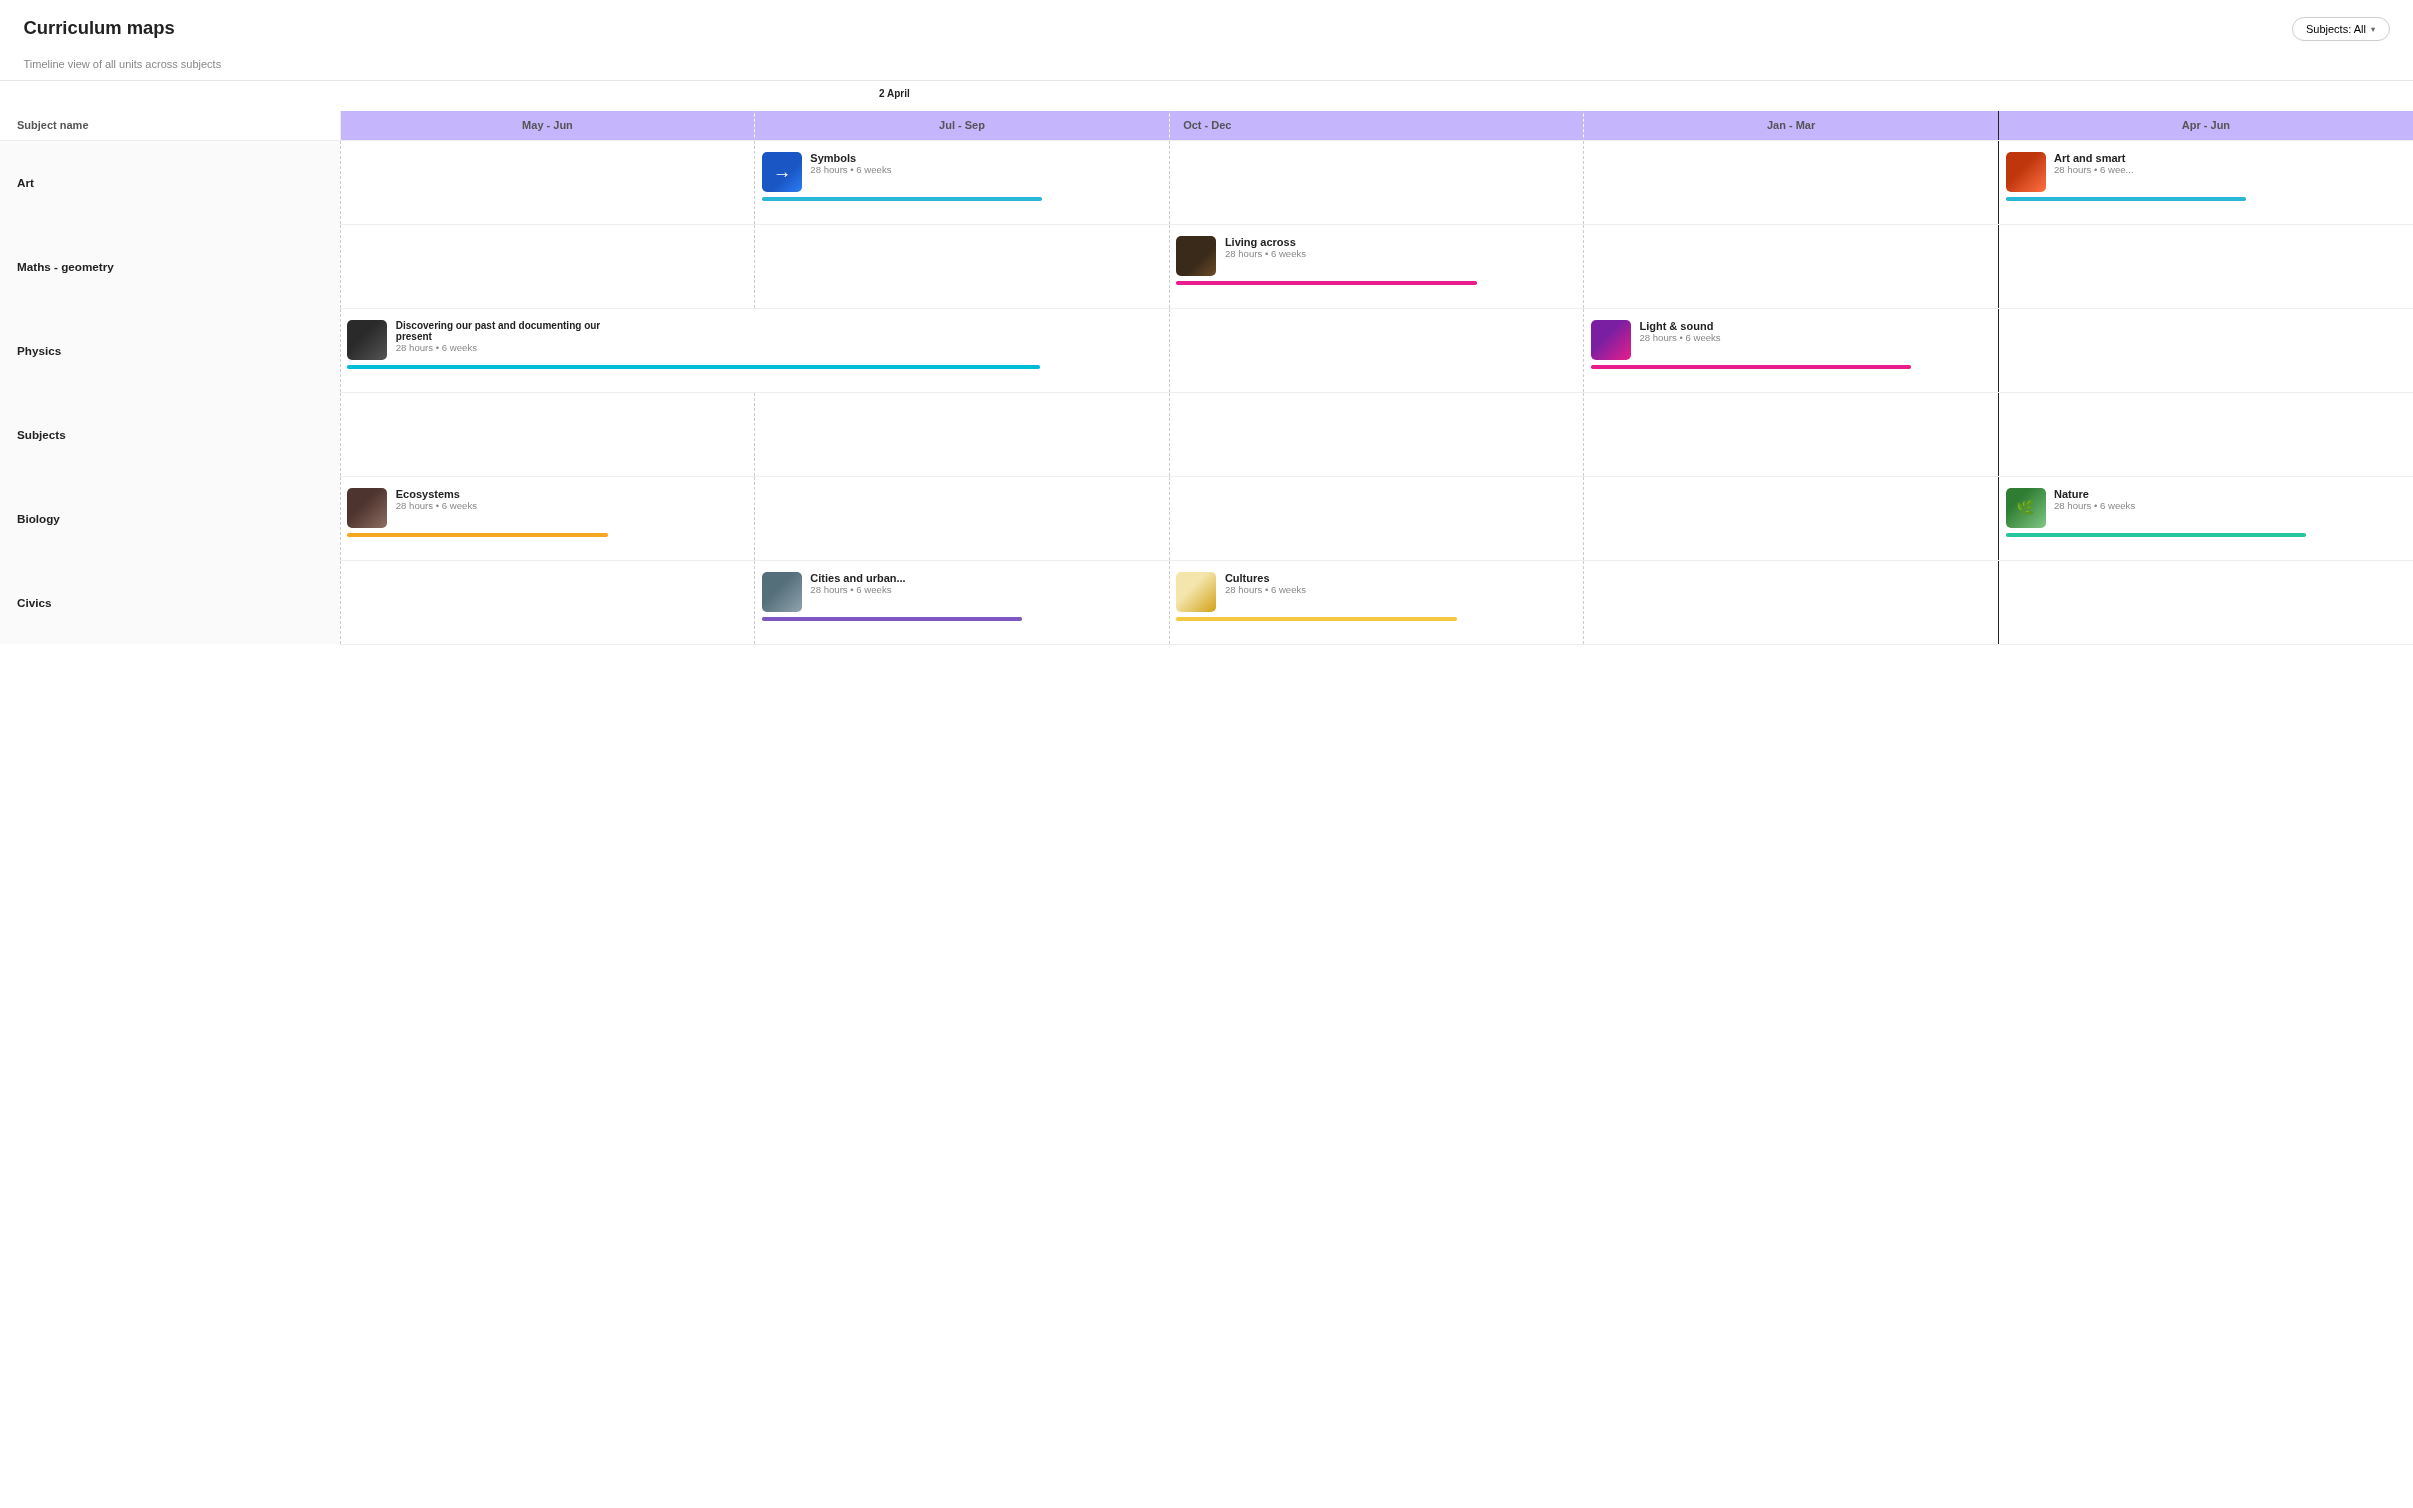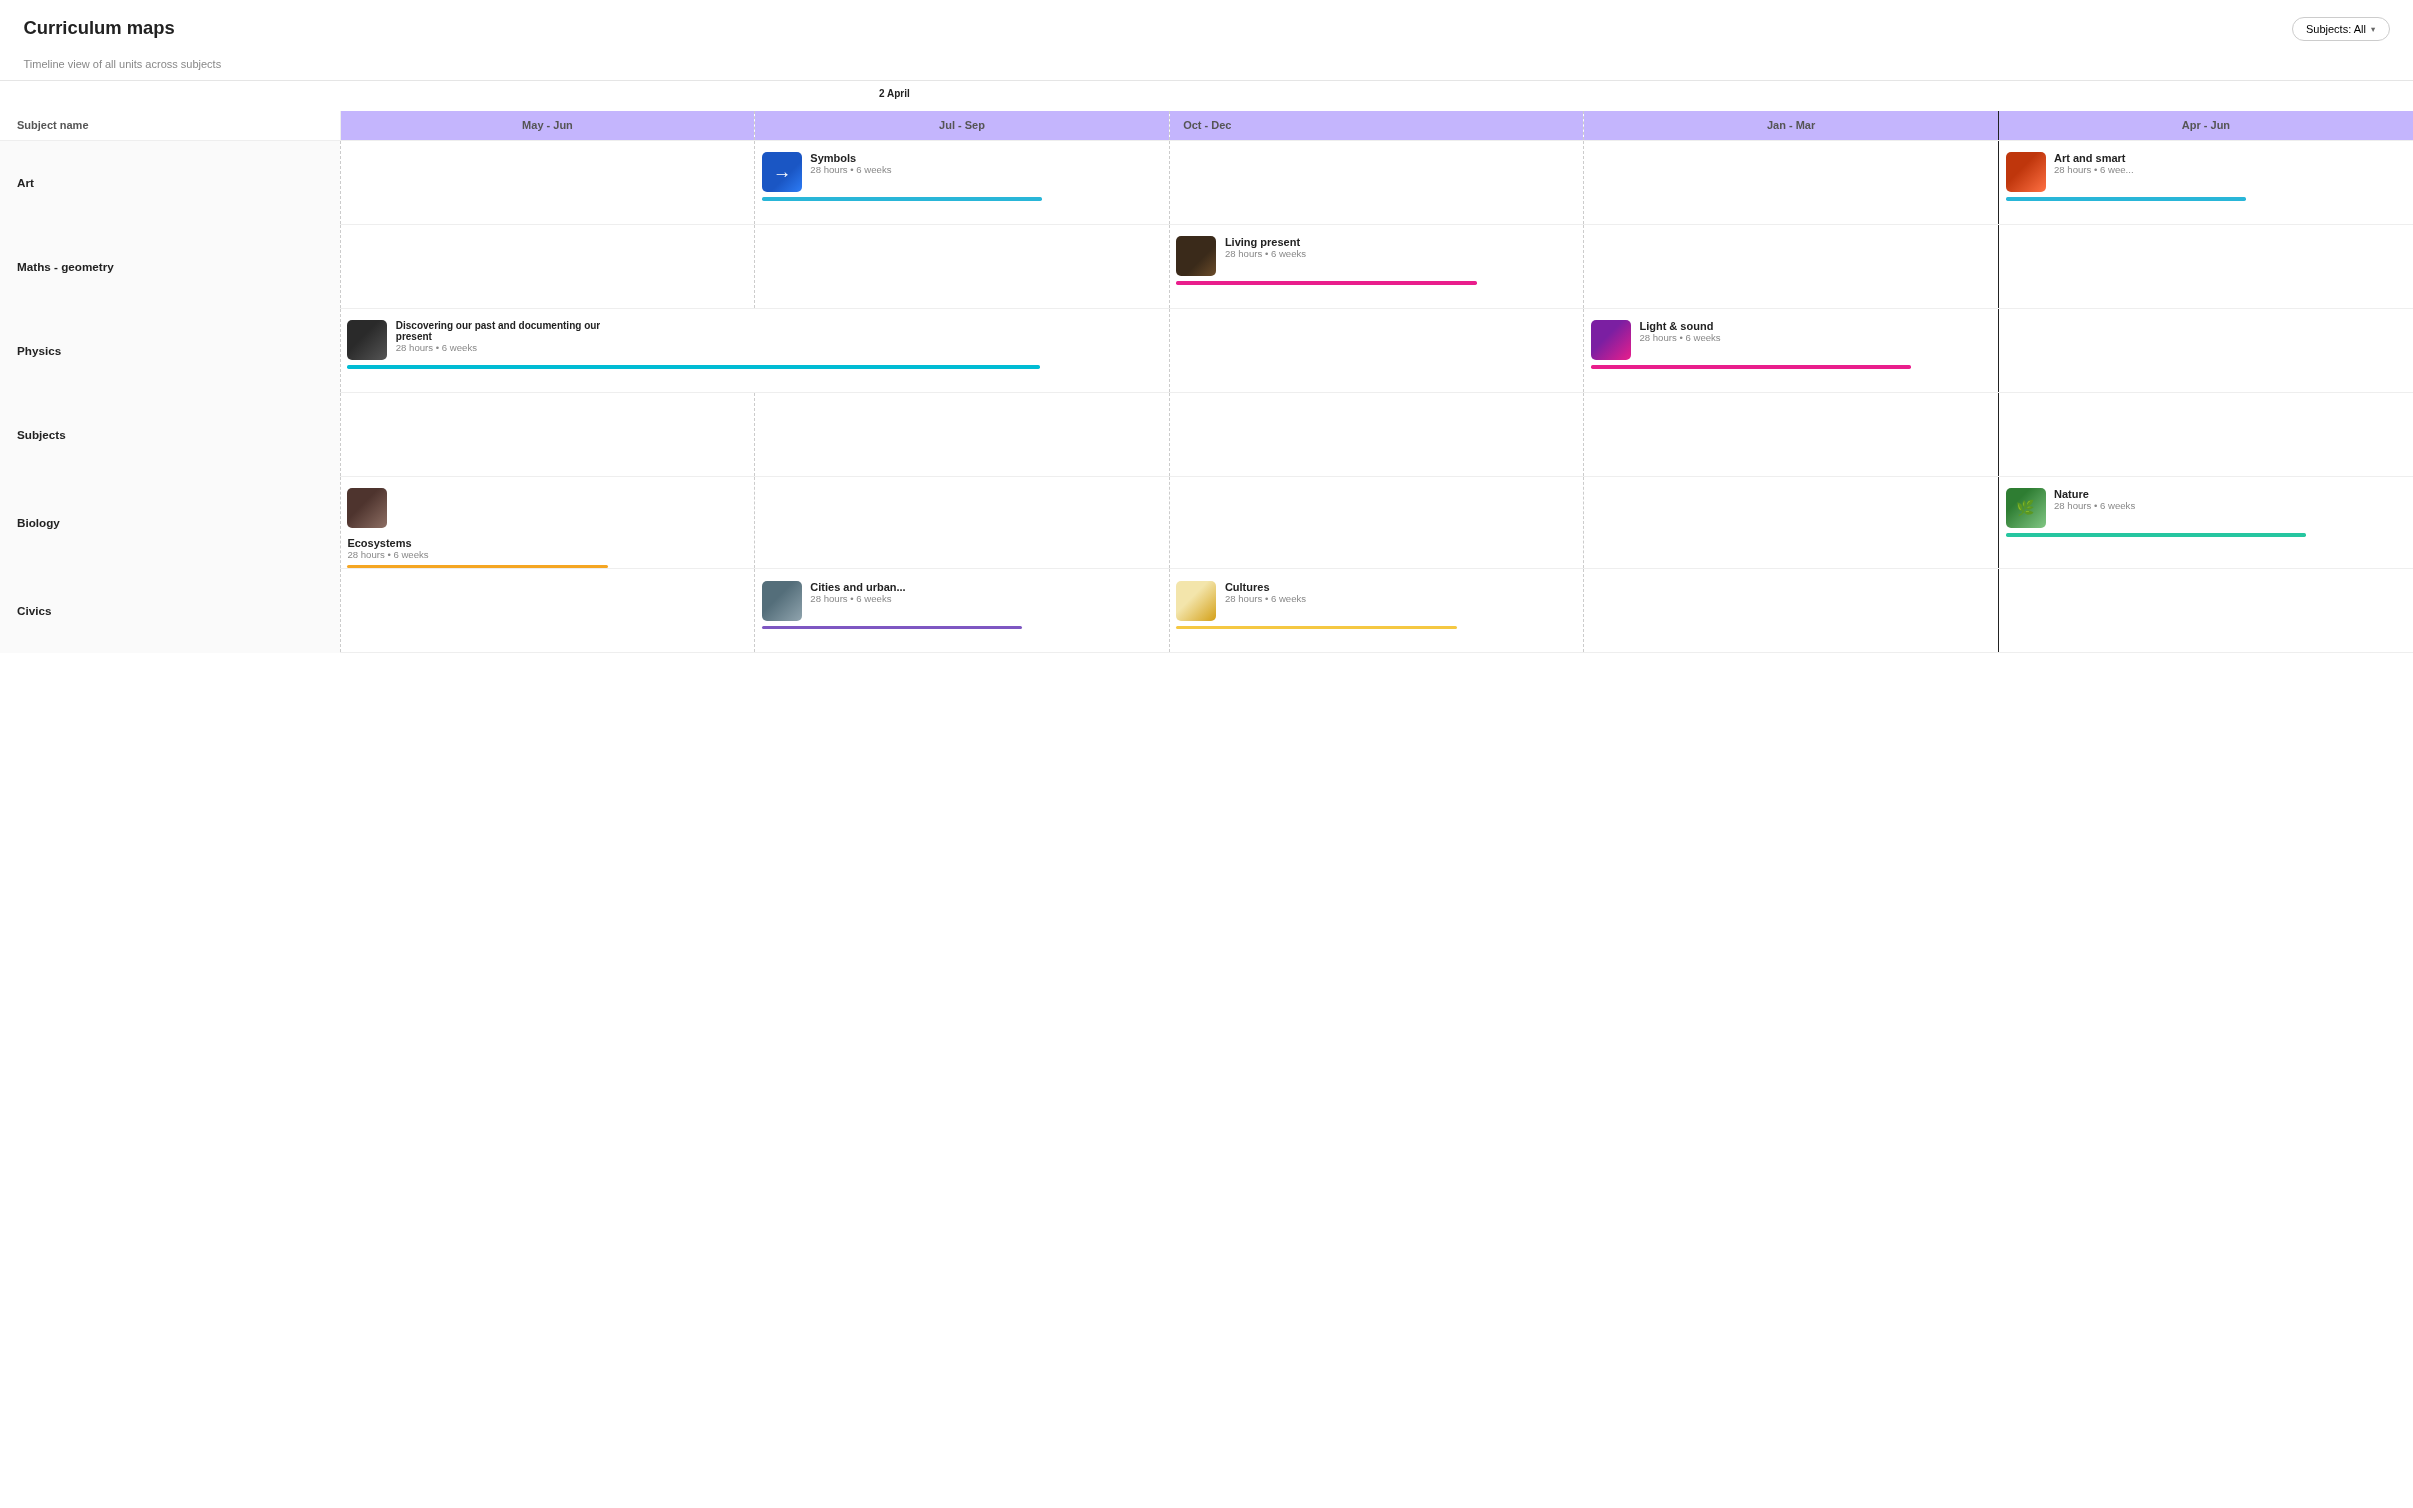--- a/index.html
+++ b/index.html
@@ -141,21 +141,21 @@
             <span>Maths - geometry</span>
           </td>
           <td class="period-data-cell" style="border-bottom:0.8px solid #eee; border-left:0.8px dashed #ccc; width:184px;"></td>
           <td class="period-data-cell" style="border-bottom:0.8px solid #eee; border-left:0.8px dashed #ccc; width:184px;"></td>
 
           <td class="period-data-cell" style="border-bottom:0.8px solid #eee; border-left:0.8px dashed #ccc; vertical-align:top; padding:0; position:relative; width:184px;">
             <div class="inner-unit">
               <div style="display:flex; align-items:flex-start; gap:8.4px;">
                 <div class="unit-thumb-inner thumb-living" style="width:40px;height:40px;border-radius:5px;flex-shrink:0;"></div>
                 <div>
-                  <div class="u-title">Living present</div>
+                  <div class="u-title">Living across</div>
                   <div class="u-meta">28 hours • 6 weeks</div>
                 </div>
               </div>
             </div>
             <div class="bar-wrap">
               <div class="bar-line" style="width:75%; background:#e91e8c;"></div>
             </div>
           </td>
           <td class="period-data-cell" style="border-bottom:0.8px solid #eee; border-left:0.8px dashed #ccc; width:184px;"></td>
           <td class="period-data-cell" style="border-bottom:0.8px solid #eee; border-left:1.7px solid #222; width:184px;"></td>
@@ -211,21 +211,21 @@
           <td class="period-data-cell" style="border-bottom:0.8px solid #eee; border-left:1.7px solid #222; width:184px;"></td>
         </tr>
 
         <tr class="subject-row">
           <td class="subject-name-cell">
             <span>Biology</span>
           </td>
 
           <td class="period-data-cell" style="border-bottom:0.8px solid #eee; border-left:0.8px dashed #ccc; vertical-align:top; padding:0; position:relative; width:184px;">
             <div class="inner-unit">
-              <div style="display:flex; align-items:flex-start; gap:8.4px;flex-direction:column;">
+              <div style="display:flex; align-items:flex-start; gap:8.4px;">
                 <div class="unit-thumb-inner thumb-ecosystems" style="width:40px;height:40px;border-radius:5px;flex-shrink:0;"></div>
                 <div>
                   <div class="u-title">Ecosystems</div>
                   <div class="u-meta">28 hours • 6 weeks</div>
                 </div>
               </div>
             </div>
             <div class="bar-wrap">
               <div class="bar-line" style="width:65%; background:#f5a623;"></div>
             </div>

